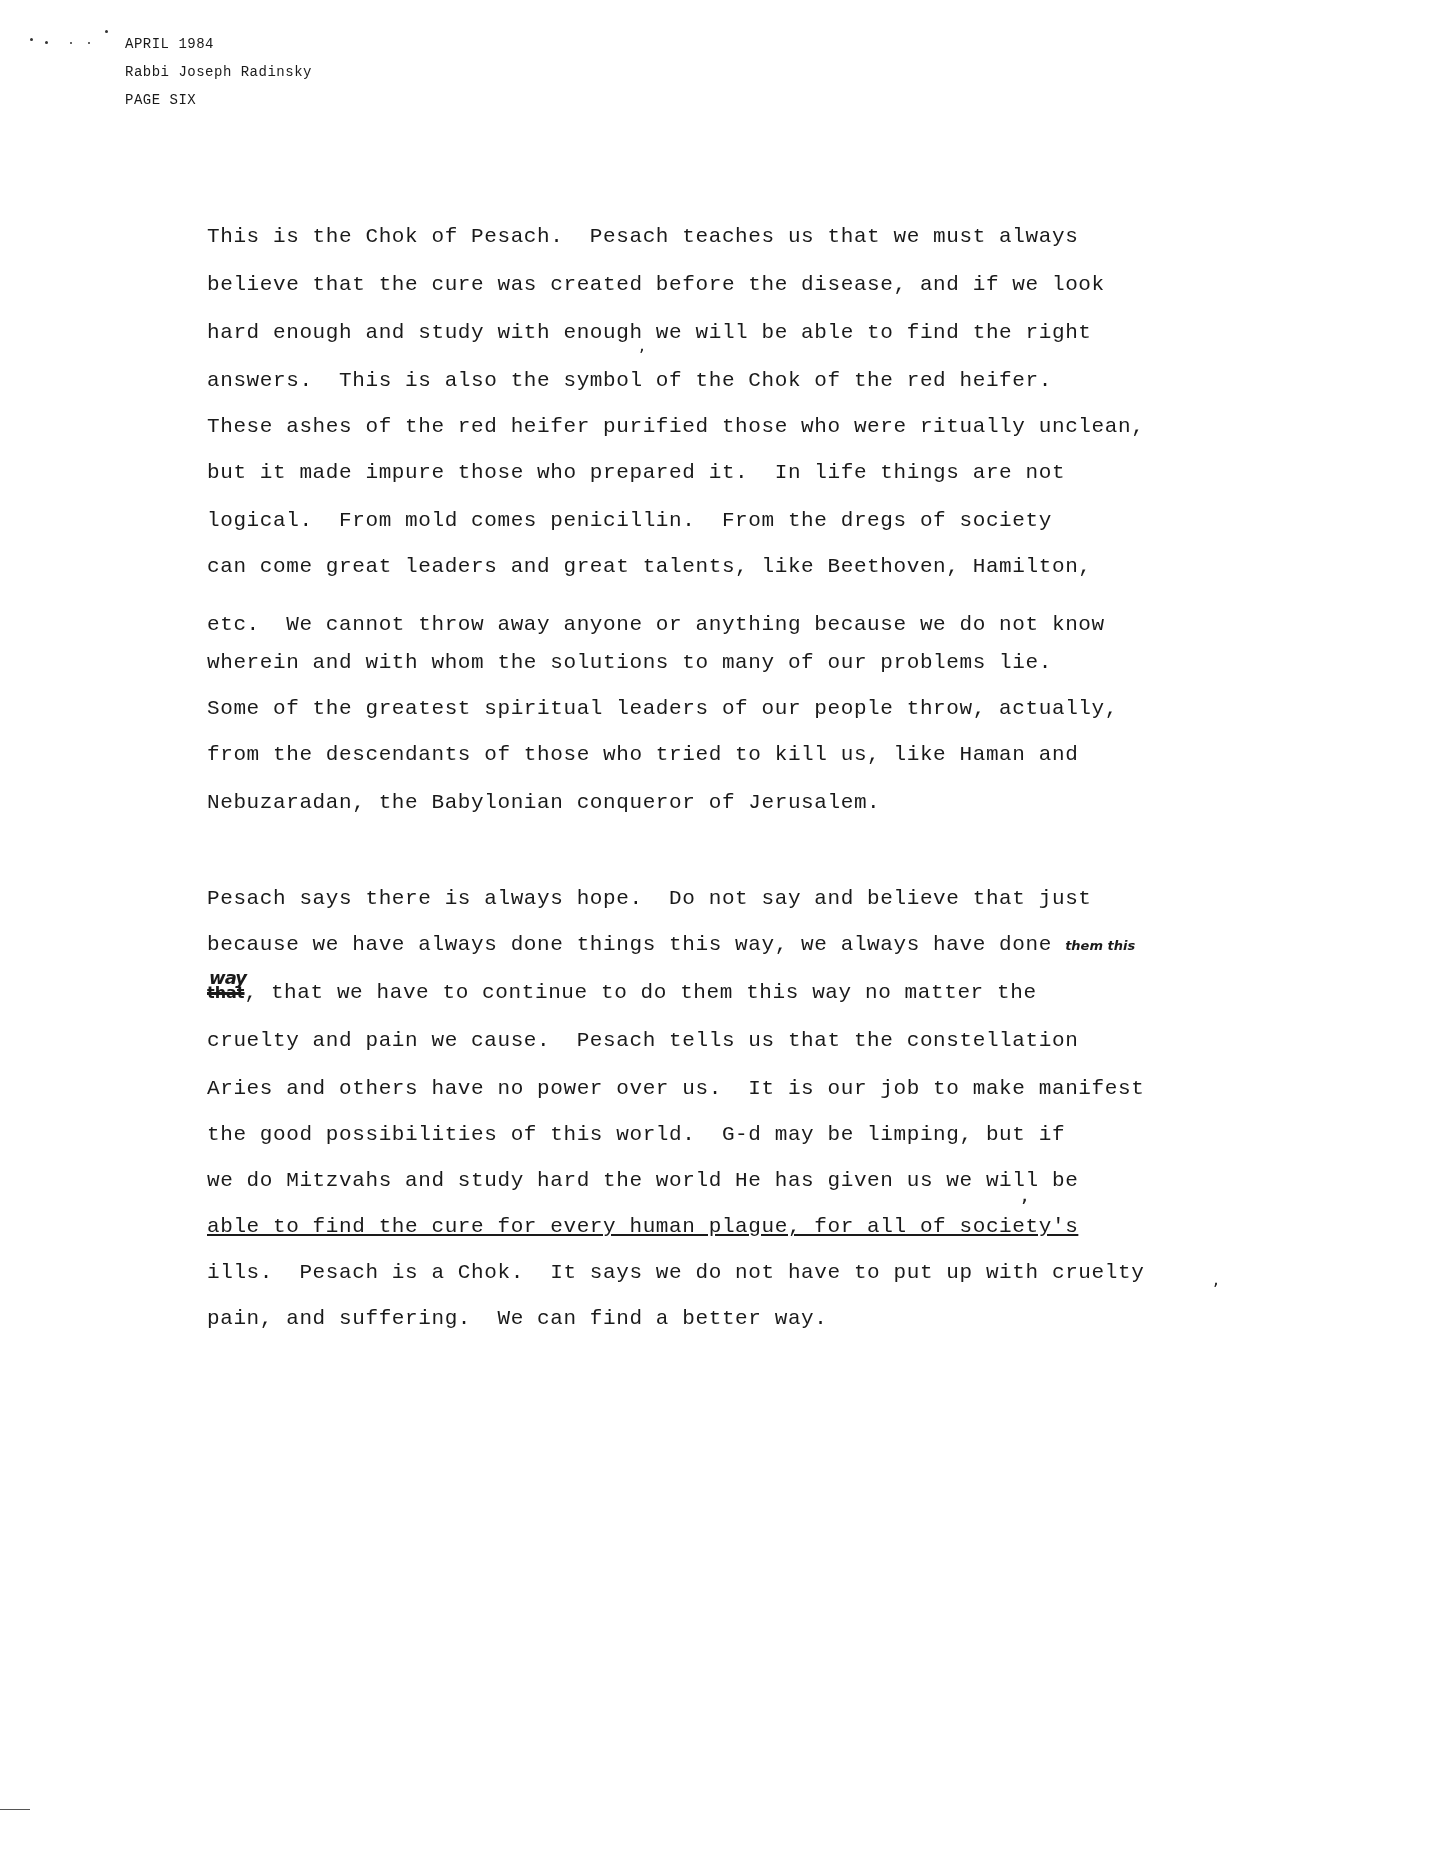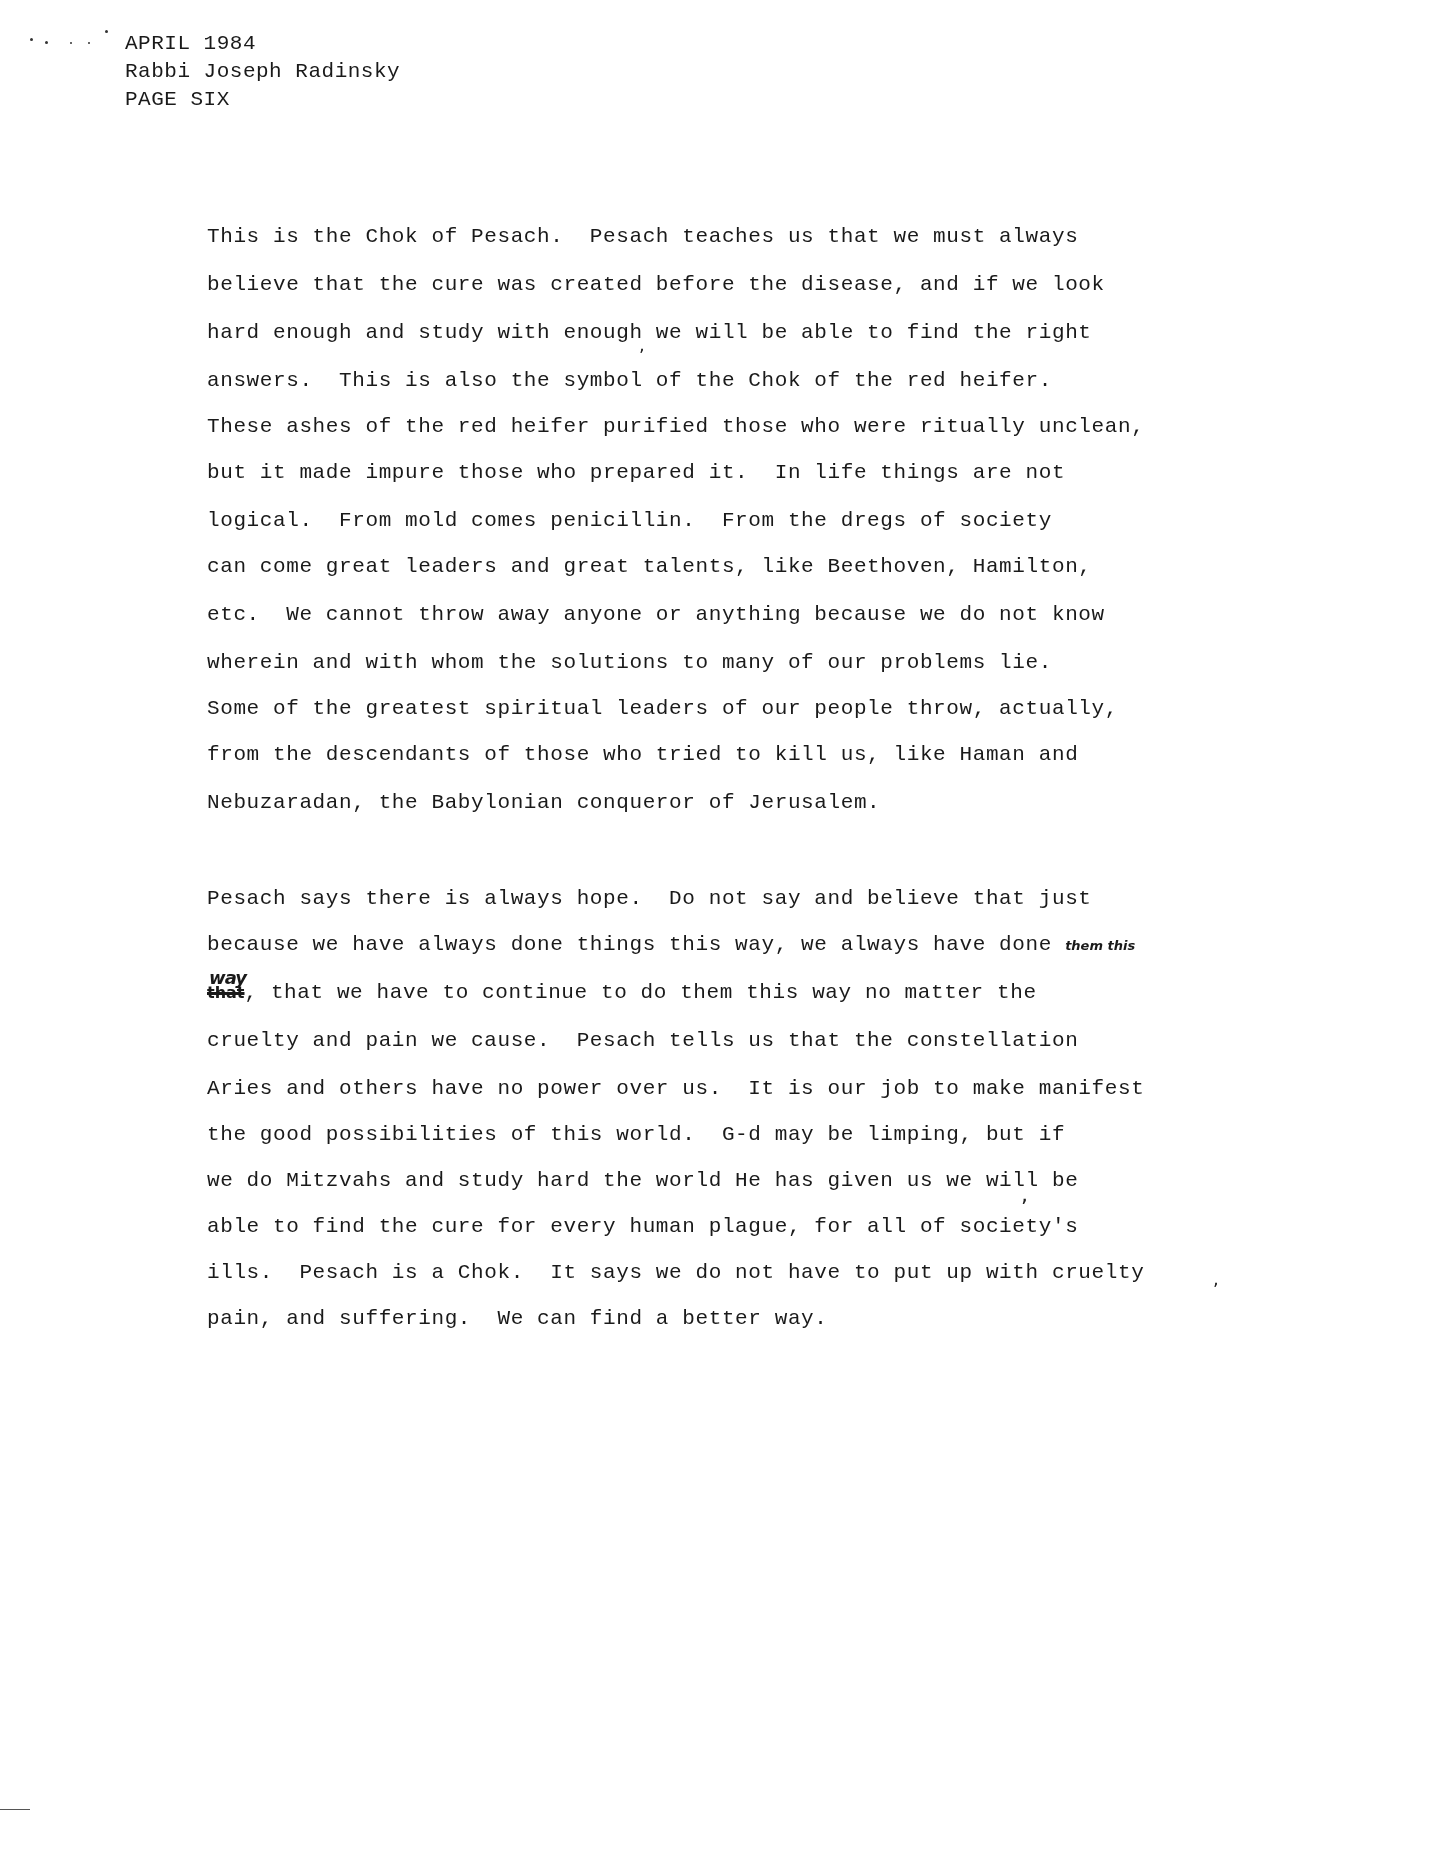--- a/index.html
+++ b/index.html
@@ -12,21 +12,21 @@
       height: 1851px;
       position: relative;
       overflow: hidden;
       font-family: "Liberation Mono", "DejaVu Sans Mono", monospace;
       color: #1a1a1a;
     }
     .header {
       position: absolute;
       left: 125px;
       top: 30px;
-      font-size: 21px;
+      font-size: 14px;
       line-height: 28px;
       letter-spacing: 0.5px;
     }
     .header div { white-space: pre; }
     .speck {
       position: absolute;
       background: #333;
       border-radius: 50%;
     }
     .body-text {
@@ -104,33 +104,33 @@
 
   <div class="line" style="top:0px;">This is the Chok of Pesach.  Pesach teaches us that we must always</div>
   <div class="line" style="top:48px;">believe that the cure was created before the disease, and if we look</div>
   <div class="line" style="top:96px;">hard enough and study with enough we will be able to find the right</div>
   <span class="comma-mark" style="left:432px;top:112px;">,</span>
   <div class="line" style="top:144px;">answers.  This is also the symbol of the Chok of the red heifer.</div>
   <div class="line" style="top:190px;">These ashes of the red heifer purified those who were ritually unclean,</div>
   <div class="line" style="top:236px;">but it made impure those who prepared it.  In life things are not</div>
   <div class="line" style="top:284px;">logical.  From mold comes penicillin.  From the dregs of society</div>
   <div class="line" style="top:330px;">can come great leaders and great talents, like Beethoven, Hamilton,</div>
-  <div class="line" style="top:378px;text-align:center;">etc.  We cannot throw away anyone or anything because we do not know</div>
+  <div class="line" style="top:388px;text-align:center;">etc.  We cannot throw away anyone or anything because we do not know</div>
   <div class="line" style="top:426px;">wherein and with whom the solutions to many of our problems lie.</div>
   <div class="line" style="top:472px;">Some of the greatest spiritual leaders of our people throw, actually,</div>
   <div class="line" style="top:518px;">from the descendants of those who tried to kill us, like Haman and</div>
   <div class="line" style="top:566px;">Nebuzaradan, the Babylonian conqueror of Jerusalem.</div>
 
   <div class="line" style="top:662px;">Pesach says there is always hope.  Do not say and believe that just</div>
   <div class="line" style="top:708px;"><span>because we have always done things this way, we always have done </span><span class="hand">them this</span></div>
   <div class="line" style="top:756px;"><span class="struck"><span class="struck-above">way</span><span>that</span></span><span>, that we have to continue to do them this way no matter the</span></div>
   <div class="line" style="top:804px;">cruelty and pain we cause.  Pesach tells us that the constellation</div>
   <div class="line" style="top:852px;">Aries and others have no power over us.  It is our job to make manifest</div>
   <div class="line" style="top:898px;">the good possibilities of this world.  G-d may be limping, but if</div>
   <div class="line" style="top:944px;">we do Mitzvahs and study hard the world He has given us we will be</div>
   <span class="comma-mark" style="left:814px;top:960px;font-size:22px;">,</span>
-  <div class="line" style="top:990px;">able to find the cure for every human plague, for all of society's</div>
+  <div class="line" style="top:990px;text-decoration:underline;">able to find the cure for every human plague, for all of society's</div>
   <div class="line" style="top:1036px;">ills.  Pesach is a Chok.  It says we do not have to put up with cruelty</div>
   <span class="comma-mark" style="left:1006px;top:1046px;">,</span>
   <div class="line" style="top:1082px;text-align:center;">pain, and suffering.  We can find a better way.</div>
 </div>
 
 <div class="footer-dash"></div>
 
 </body></html>

